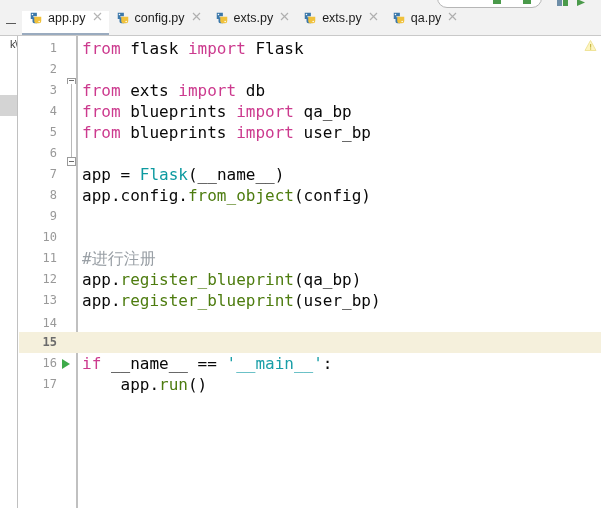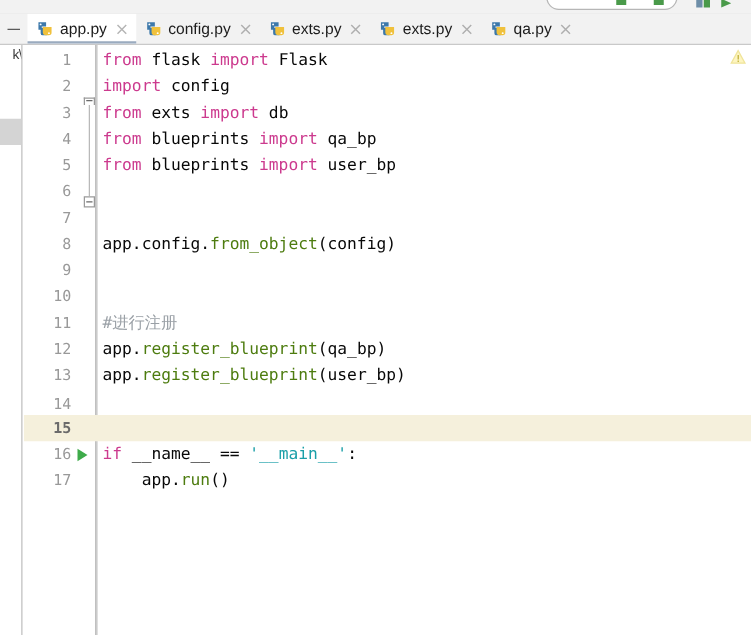--- a/index.html
+++ b/index.html
@@ -60,21 +60,21 @@
     display: flex;
     align-items: center;
     justify-content: center;
     flex: 0 0 auto;
   }
   .hide-btn .bar {
     width: 10px; height: 1px; background: #5a5a5a;
   }
   .tab {
     display: flex;
-    align-items: center;
+    align-items: flex-start;
     padding: 0 6px 0 7px;
     flex: 0 0 auto;
     position: relative;
     box-sizing: border-box;
     cursor: default;
   }
   .tab.active {
     background: #ffffff;
   }
   .tab.active::after {
@@ -171,21 +171,21 @@
     left: 43px; top: 6px;
     width: 0; height: 0;
     border-left: 8px solid #3eab4a;
     border-top: 5px solid transparent;
     border-bottom: 5px solid transparent;
   }
   .code {
     position: absolute;
     left: 63px;
     font-family: "DejaVu Sans Mono", monospace;
-    font-size: 13px;
+    font-size: 16px;
     line-height: 21px;
     color: #080808;
     white-space: pre;
   }
   .kw2  { color: #cc3a8e; }
   .cls  { color: #0d9aa0; }
   .fn   { color: #4d7c0f; }
   .str  { color: #1a9fa8; font-weight: normal; }
   .cmt  { color: #9aa0a6; }
   .plain{ color: #080808; }
@@ -391,40 +391,40 @@
   <div class="gutter"></div>
   <div class="codeborder"></div>
 
   <div id="rows">
       <div class="row" style="top: 2px;">
         <div class="lineno">1</div>
         <div class="code"><span class="kw2">from</span><span class="plain"> flask </span><span class="kw2">import</span><span class="plain"> Flask</span></div>
       </div>
       <div class="row" style="top: 23px;">
         <div class="lineno">2</div>
-        <div class="code"><span class="kw2">import</span><span class="plain"> config</span></div>
       </div>
       <div class="row" style="top: 44px;">
         <div class="lineno">3</div>
         <div class="code"><span class="kw2">from</span><span class="plain"> exts </span><span class="kw2">import</span><span class="plain"> db</span></div>
       </div>
       <div class="row" style="top: 65px;">
         <div class="lineno">4</div>
         <div class="code"><span class="kw2">from</span><span class="plain"> blueprints </span><span class="kw2">import</span><span class="plain"> qa_bp</span></div>
       </div>
       <div class="row" style="top: 86px;">
         <div class="lineno">5</div>
         <div class="code"><span class="kw2">from</span><span class="plain"> blueprints </span><span class="kw2">import</span><span class="plain"> user_bp</span></div>
       </div>
       <div class="row" style="top: 107px;">
         <div class="lineno">6</div>
         <div class="code"></div>
       </div>
       <div class="row" style="top: 128px;">
         <div class="lineno">7</div>
+        <div class="code"><span class="plain">app </span><span class="plain">=</span><span class="plain"> </span><span class="cls">Flask</span><span class="plain">(__name__)</span></div>
       </div>
       <div class="row" style="top: 149px;">
         <div class="lineno">8</div>
         <div class="code"><span class="plain">app.config.</span><span class="fn">from_object</span><span class="plain">(config)</span></div>
       </div>
       <div class="row" style="top: 170px;">
         <div class="lineno">9</div>
       </div>
       <div class="row" style="top: 191px;">
         <div class="lineno">10</div>

